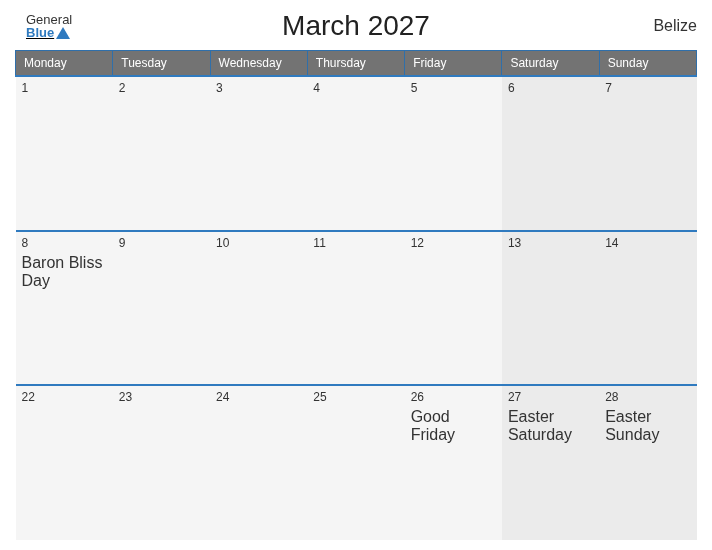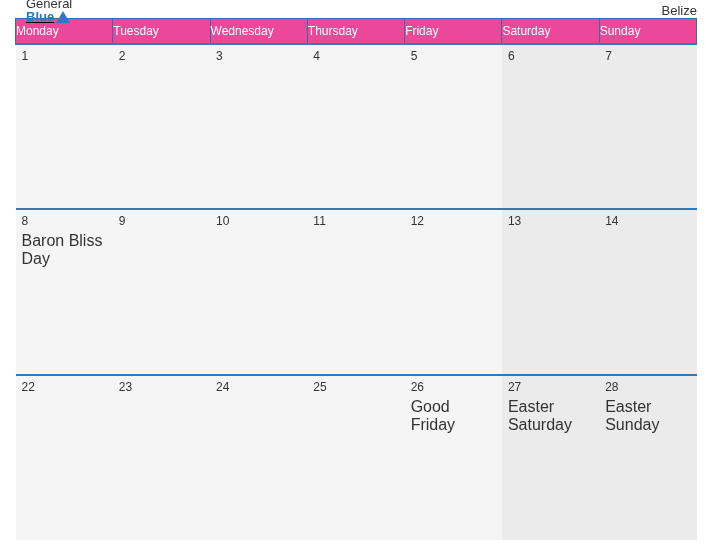--- a/index.html
+++ b/index.html
@@ -55,36 +55,36 @@
     .title {
       font-size: 28px;
       font-weight: normal;
       color: #222;
       text-align: center;
     }
 
     .country {
       position: absolute;
       right: 0;
-      font-size: 13px;
+      font-size: 16px;
       color: #333;
     }
 
     .calendar {
       width: 100%;
       border-collapse: collapse;
       flex: 1;
     }
 
     .calendar thead tr th {
-      background-color: #ec4899;
+      background-color: #737373;
       color: #fff;
       font-size: 12px;
       font-weight: normal;
-      padding: 5px 0;
+      padding: 5px 8px;
       text-align: left;
       border: 1px solid #2f6faa;
     }
 
     .calendar tbody tr td {
       border-top: 2px solid #2f7abf;
       vertical-align: top;
       padding: 4px 6px;
       width: calc(100% / 7);
       height: 72px;
@@ -121,20 +121,21 @@
 <body>
 
 <div class="header">
   <div class="logo">
     <span class="logo-general">General</span>
     <span style="display:flex;align-items:center;text-decoration:underline;">
       <span class="logo-blue">Blue</span>
       <span class="logo-triangle"></span>
     </span>
   </div>
+  <h1 class="title">March 2027</h1>
   <span class="country">Belize</span>
 </div>
 
 <table class="calendar">
   <thead>
     <tr>
     <th>Monday</th>
         <th>Tuesday</th>
         <th>Wednesday</th>
         <th>Thursday</th>

